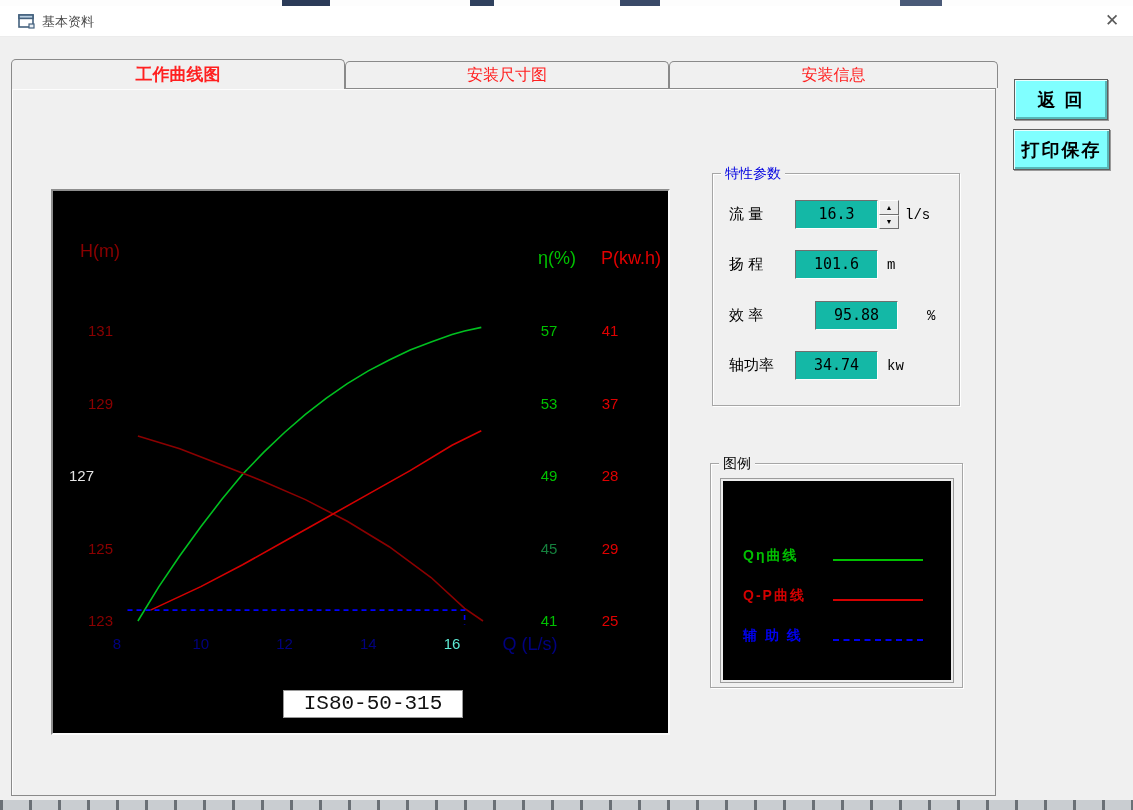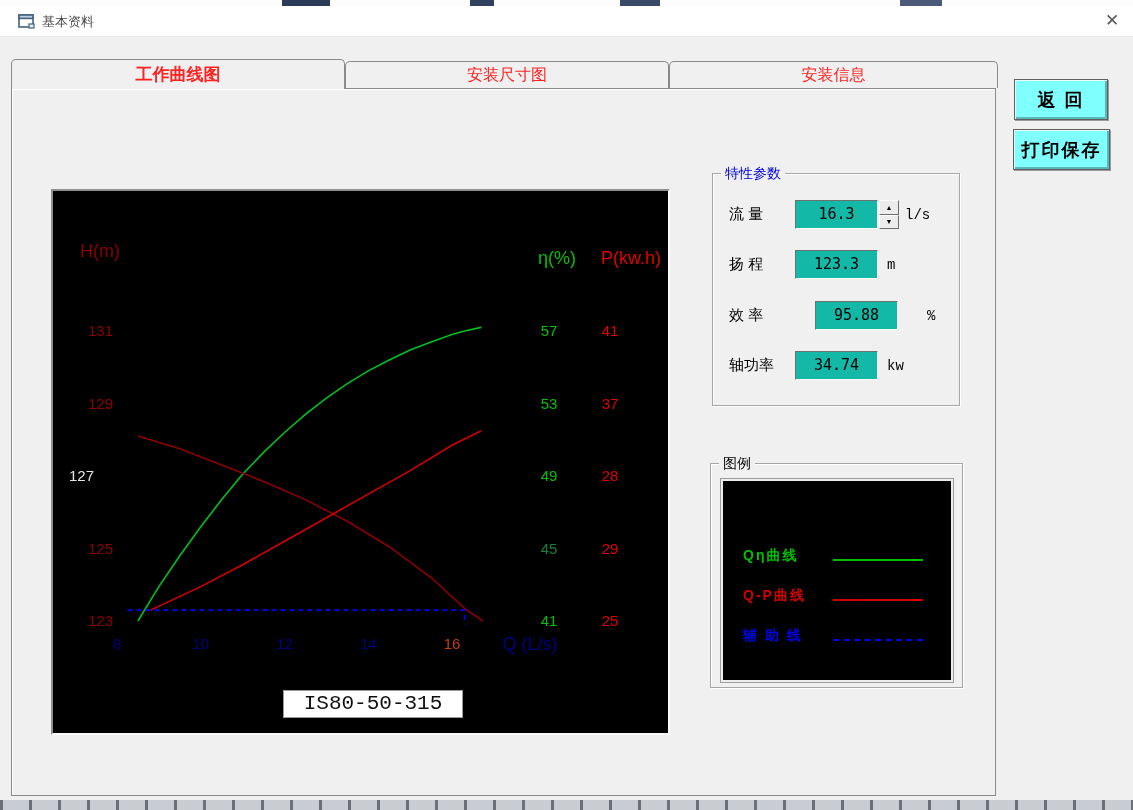--- a/index.html
+++ b/index.html
@@ -143,41 +143,41 @@
       <div class="tick" style="color: rgb(224, 0, 0); top: 203.5px; left: 535px; width: 44px; text-align: center;">37</div>
       <div class="tick" style="color: rgb(224, 0, 0); top: 276px; left: 535px; width: 44px; text-align: center;">28</div>
       <div class="tick" style="color: rgb(224, 0, 0); top: 348.5px; left: 535px; width: 44px; text-align: center;">29</div>
       <div class="tick" style="color: rgb(224, 0, 0); top: 421px; left: 535px; width: 44px; text-align: center;">25</div>
     </div>
   <div id="q-ticks">
       <div class="tick" style="color: rgb(0, 0, 128); top: 444px; left: 48px; width: 32px; text-align: center;">8</div>
       <div class="tick" style="color: rgb(0, 0, 128); top: 444px; left: 131.75px; width: 32px; text-align: center;">10</div>
       <div class="tick" style="color: rgb(0, 0, 128); top: 444px; left: 215.5px; width: 32px; text-align: center;">12</div>
       <div class="tick" style="color: rgb(0, 0, 128); top: 444px; left: 299.25px; width: 32px; text-align: center;">14</div>
-      <div class="tick" style="color: #c2410c; top: 444px; left: 383px; width: 32px; text-align: center;">16</div>
+      <div class="tick" style="color: #5eead4; top: 444px; left: 383px; width: 32px; text-align: center;">16</div>
     </div>
   <div class="model-label">IS80-50-315</div>
 </div>
 
 <div class="abs groupbox" style="left:712px;top:173px;width:248px;height:233px;">
   <span class="gtitle blue">特性参数</span>
 
   <div class="param-row" style="top:26px;">
     <span class="param-label">流 量</span>
     <span class="value-box">16.3</span>
     <span class="spinner">
         <button class="spin-btn">▲</button>
         <button class="spin-btn">▼</button>
       </span>
     <span class="unit" style="margin-left:6px;">l/s</span>
   </div>
 
   <div class="param-row" style="top:76px;">
     <span class="param-label">扬 程</span>
-    <span class="value-box">123.3</span>
+    <span class="value-box">101.6</span>
     <span class="unit">m</span>
   </div>
 
   <div class="param-row" style="top:127px;gap:20px;">
     <span class="param-label">效 率</span>
     <span class="value-box">95.88</span>
     <span class="unit">%</span>
   </div>
 
   <div class="param-row" style="top:177px;">

